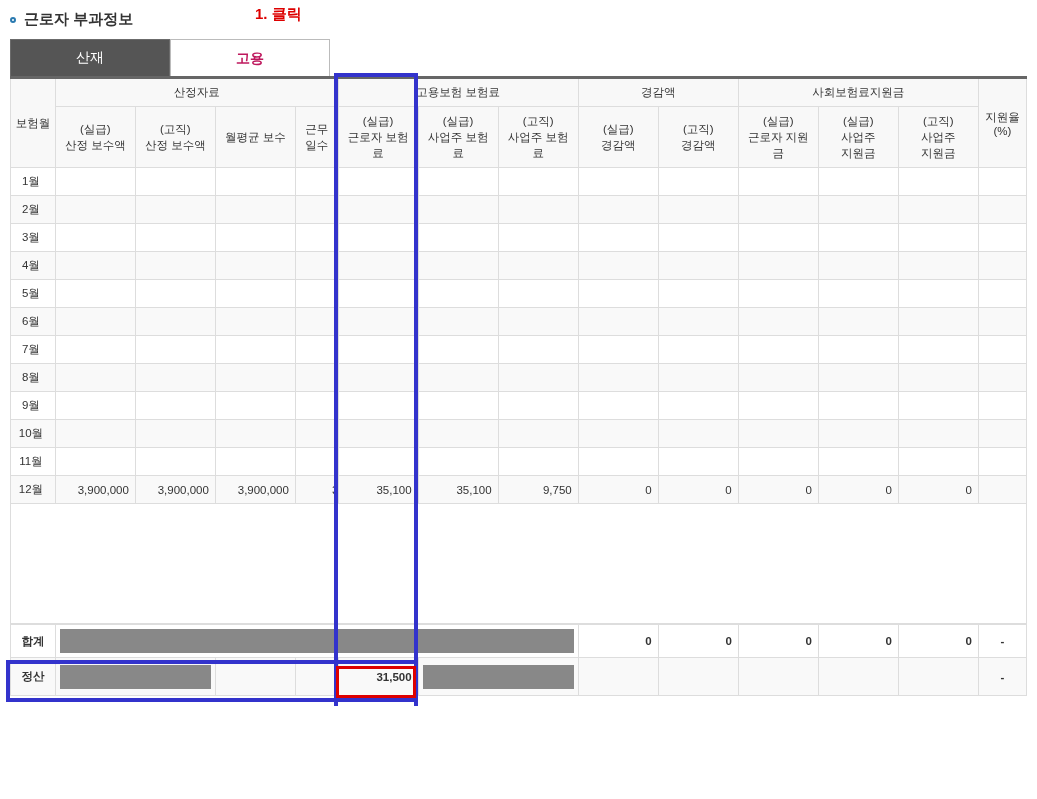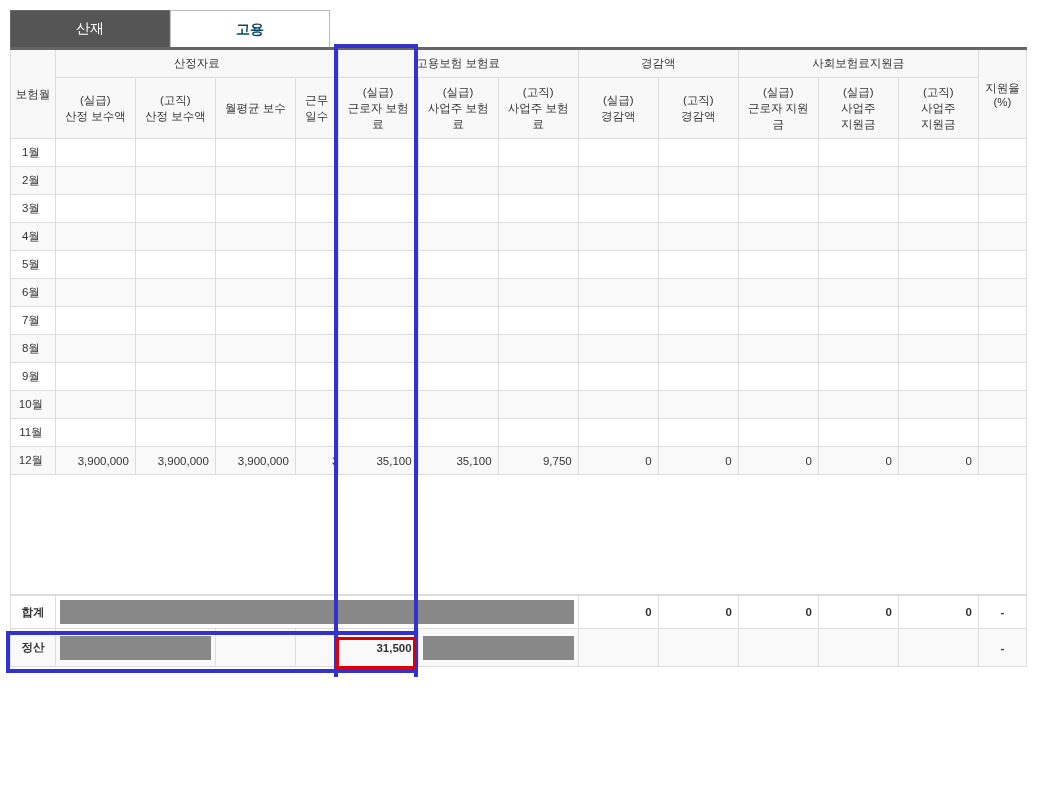--- a/index.html
+++ b/index.html
@@ -54,21 +54,21 @@
       font-size: 14px;
       cursor: pointer;
       border: 1px solid #6b6b6b;
     }
     .tab-inactive {
       background: #555;
       color: #fff;
     }
     .tab-active {
       background: #fff;
-      color: #0c4a6e;
+      color: #be185d;
       font-weight: bold;
       border-top: 1px solid #bbb;
       border-left: 1px solid #bbb;
       border-right: 1px solid #bbb;
       border-bottom: none;
     }
     .table-wrap {
       border-top: 1px solid #666;
       margin-top: -1px;
       position: relative;
@@ -146,20 +146,25 @@
     }
     .container {
       position: relative;
     }
   </style>
 </head>
 <body>
 
 <div class="container">
 
+  <div class="section-header">
+    <span class="bullet"></span>
+    <span class="section-title">근로자 부과정보</span>
+    <span class="annotation-1">1. 클릭</span>
+  </div>
 
   <div class="tabs">
     <div class="tab tab-inactive">
       <span>산재</span>
     </div>
     <div class="tab tab-active">
       <span>고용</span>
     </div>
   </div>
 

